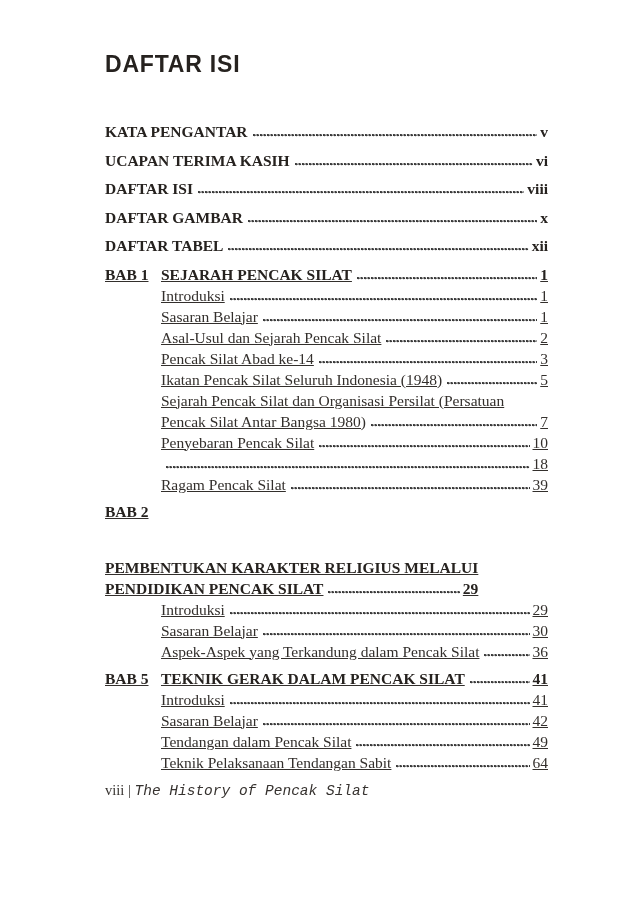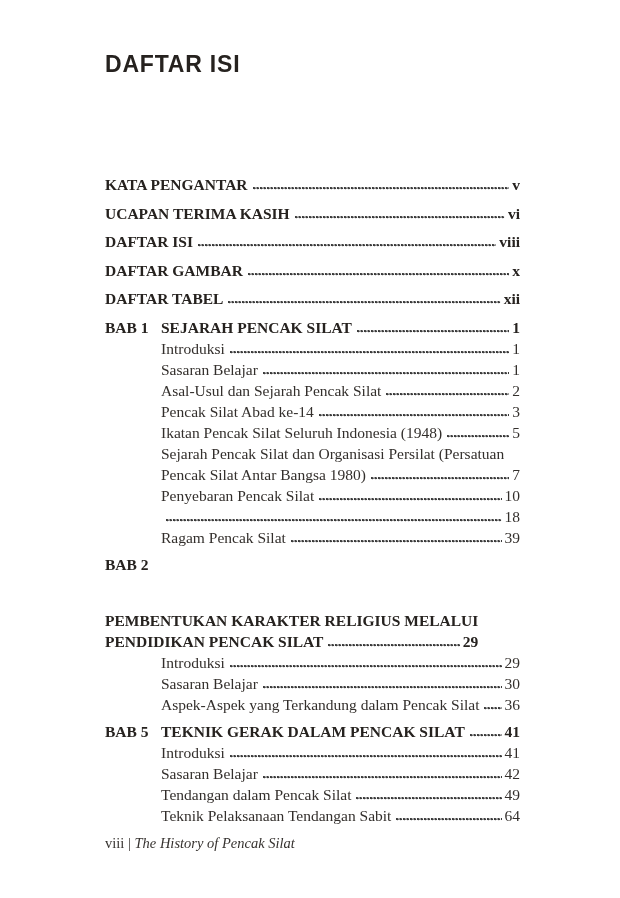--- a/index.html
+++ b/index.html
@@ -1,65 +1,65 @@
 <!DOCTYPE html>
 <html><head>
 <meta charset="utf-8">
 <style>
   html, body { margin: 0; padding: 0; background: #ffffff; }
   .page {
     position: relative;
     width: 620px; height: 898px;
     background: #ffffff;
     box-sizing: border-box;
-    padding: 0 100px 0 105px;
+    padding: 0 72px 0 105px;
     overflow: hidden;
     font-family: "Liberation Serif", "DejaVu Serif", serif;
     color: #332f2c;
   }
   .title {
     margin: 51px 0 0 0;
     font-family: "Liberation Sans", "DejaVu Sans", sans-serif;
     font-weight: 700;
     font-size: 23px;
     line-height: 27px;
     letter-spacing: 0.8px;
     color: #26221f;
   }
-  .toc { margin-top: 96px; font-size: 15.5px; }
+  .toc { margin-top: 43px; font-size: 15.5px; }
   .row { display: flex; align-items: baseline; line-height: 21px; }
   .lbl { white-space: nowrap; flex: 0 0 auto; }
   .pg  { flex: 0 0 auto; }
   .bold { font-weight: 700; color: #26221f; }
   .leader {
     flex: 1 1 auto;
     min-width: 8px;
     height: 4px;
     margin: 0 3px 0 5px;
     background-image: radial-gradient(circle at 1.2px 2.2px, #3b3b3b 1.05px, rgba(0,0,0,0) 1.4px);
     background-size: 3.5px 4px;
     background-repeat: repeat-x;
     background-position: left bottom;
   }
   .front-matter .row { margin-bottom: 7.5px; }
-  .chapter { margin-top: 6px; }
+  .chapter { margin-top: 6px; text-decoration: underline; }
   .front-matter + .chapter { margin-top: 0; }
   .ch-num { flex: 0 0 56px; font-weight: 700; color: #26221f; }
   .ch-right { flex: 1 1 auto; min-width: 0; }
   .just {
     line-height: 21px;
     text-align: justify;
     text-align-last: justify;
     font-weight: 700;
     color: #26221f;
   }
   .sub { margin-left: 56px; }
   .wrap-line1 { line-height: 21px; white-space: nowrap; }
   .footer { margin-top: 7px; font-size: 14.5px; line-height: 21px; color: #36322f; }
-  .footer .book-title { font-style: italic; }
+  .footer .book-title { font-style: italic; font-family: Liberation Mono, monospace; }
 </style>
 </head>
 <body>
 
 <div class="page">
 
   <h1 class="title">DAFTAR ISI</h1>
 
   <div class="toc">
 

